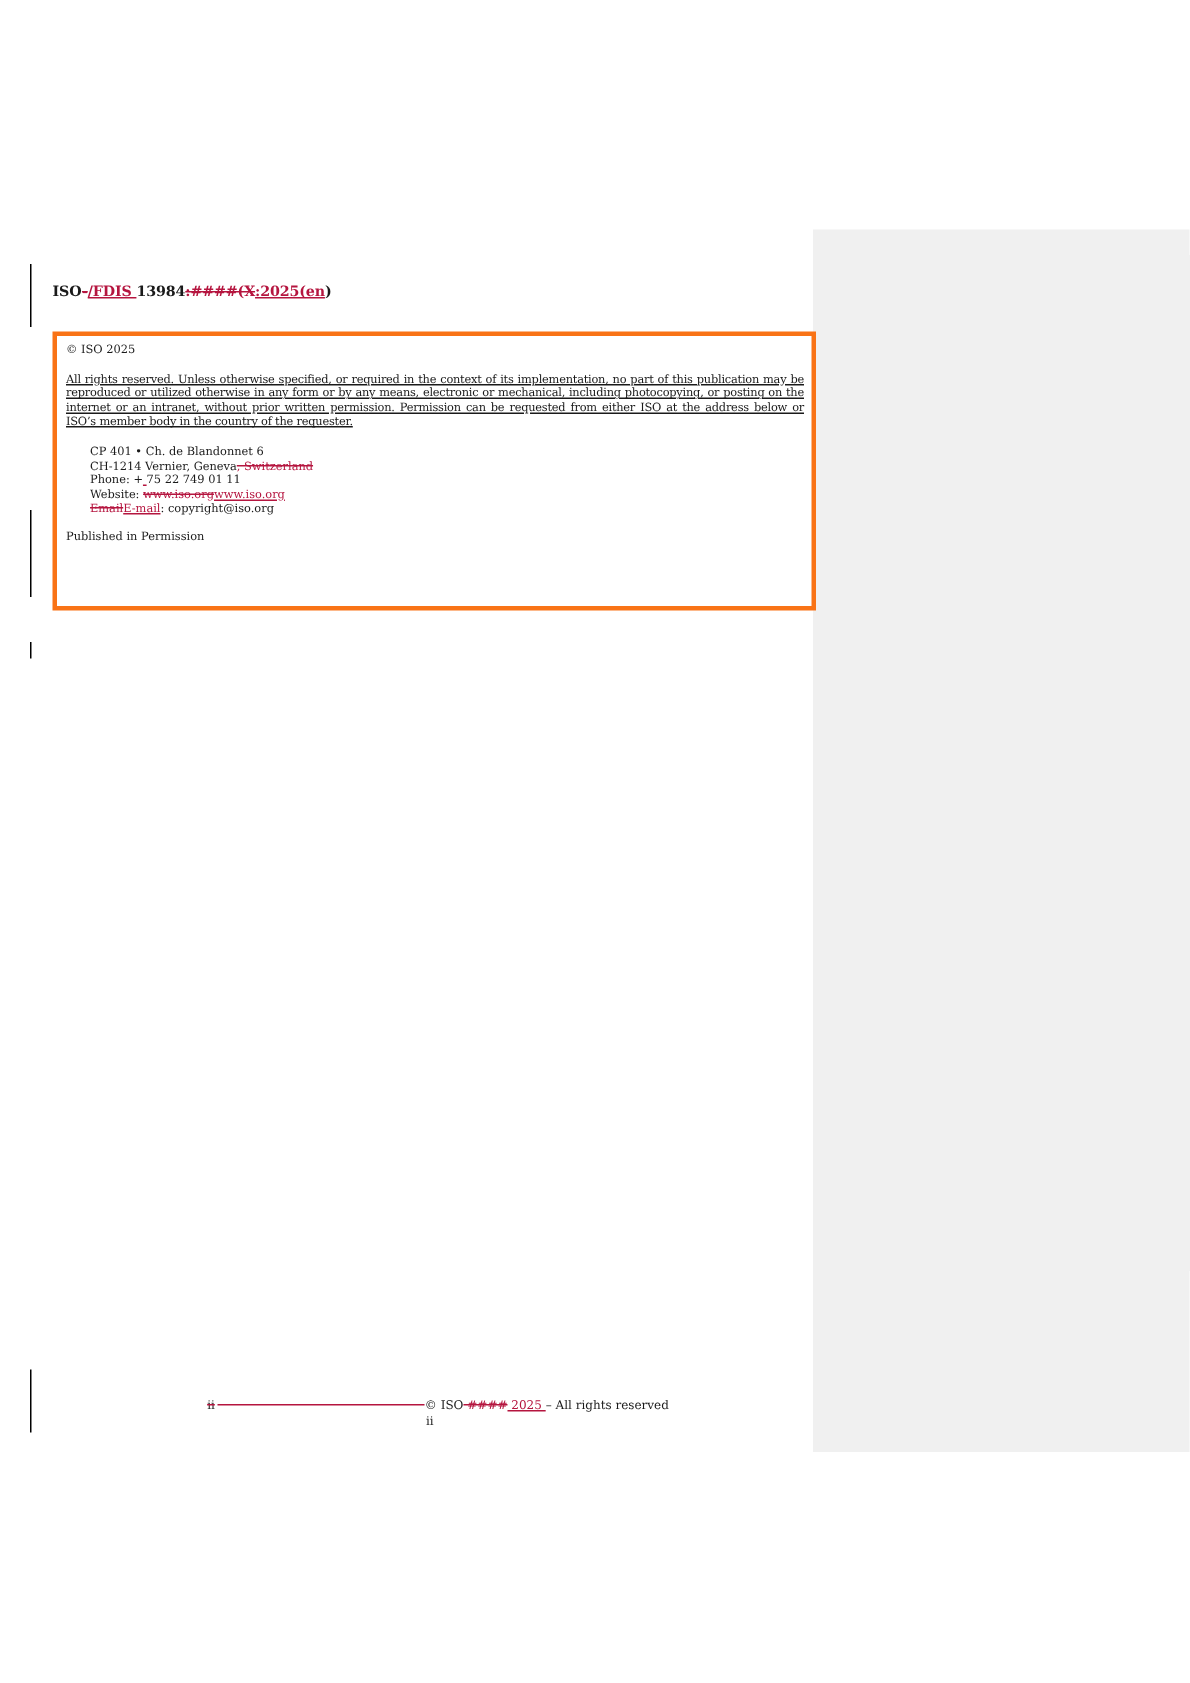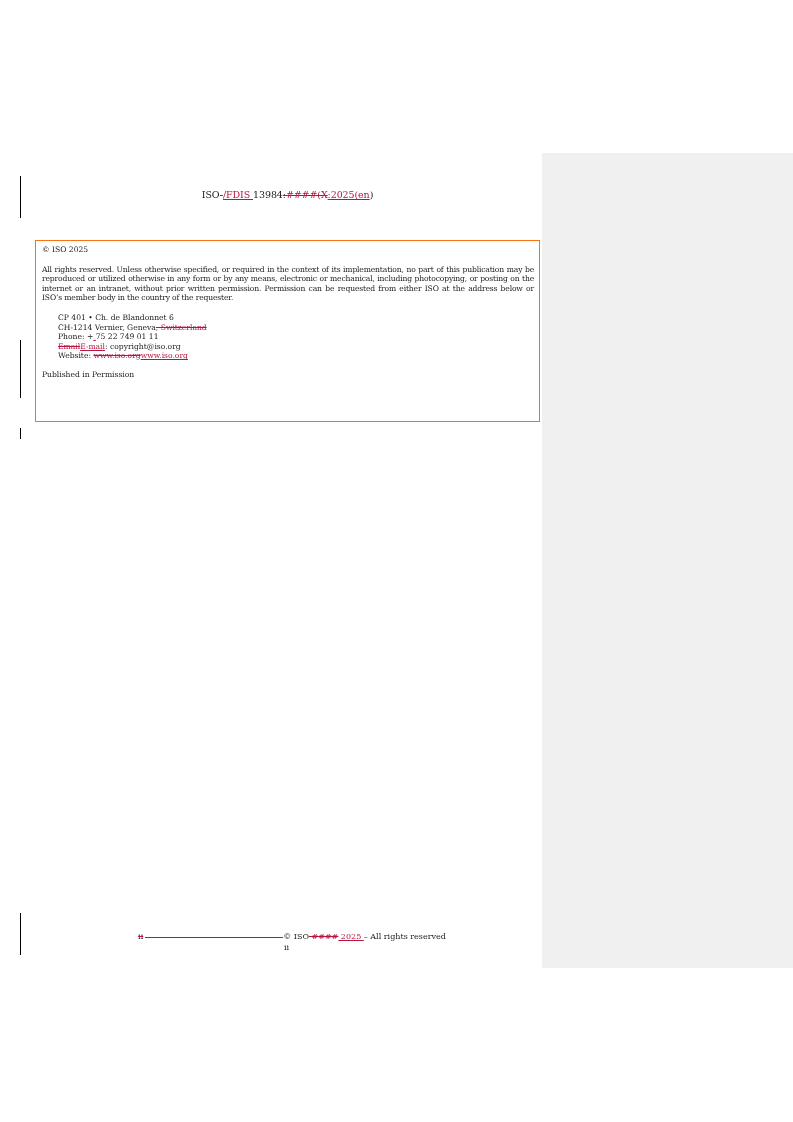--- a/index.html
+++ b/index.html
@@ -8,33 +8,33 @@
       font-family: "DejaVu Serif", "Liberation Serif", serif;
       color: #1a1a1a; overflow: hidden;
     }
     .comments-pane {
       position: absolute; left: 542px; top: 153px; width: 251px; height: 815px;
       background: #f0f0f0;
     }
     .change-bar { position: absolute; left: 20px; width: 1px; background: #000; }
     .header {
       position: absolute; left: 35px; width: 505px; top: 189px;
-      text-align: center; font-size: 9.5px; font-weight: normal; letter-spacing: -0.1px;
+      text-align: left; font-size: 9.5px; font-weight: bold; letter-spacing: -0.1px;
     }
     .ins { color: #b5153f; text-decoration: underline; }
     .del { color: #b5153f; text-decoration: line-through; }
     .box {
-      position: absolute; left: 35px; top: 240px; width: 503px; height: 180px;
-      border: 1px solid #f97316; box-sizing: content-box;
+      position: absolute; left: 35px; top: 221px; width: 503px; height: 180px;
+      border: 3px solid #f97316; box-sizing: content-box;
       font-size: 7.6px; line-height: 9.6px;
     }
     .box .inner { padding: 4px 5px 0 6px; }
     .box p { margin: 0; }
     .copy-line { margin-bottom: 10px !important; }
-    .rights { text-align: justify; margin-bottom: 10px !important; letter-spacing: -0.15px; }
+    .rights { text-align: justify; margin-bottom: 10px !important; letter-spacing: -0.15px; text-decoration: underline; }
     .address { padding-left: 16px; margin-bottom: 9px; }
     .footer {
       position: absolute; left: 137px; top: 931px; width: 310px;
       font-size: 8px; line-height: 11px;
     }
     .footer .line1 { position: relative; white-space: nowrap; text-align: center; }
     .footer .roman-del { color: #1a1a1a; text-decoration: line-through; text-decoration-color: #b5153f; }
     .footer .rule { display: inline-block; width: 138px; height: 1px; background: #b5153f; vertical-align: middle; margin-left: 2px; }
     .footer .page-num { text-align: left; padding-left: 147px; }
   </style>
@@ -53,22 +53,22 @@
 </div>
 
 <div class="box">
   <div class="inner">
     <p class="copy-line">© ISO 2025</p>
     <p class="rights">All rights reserved. Unless otherwise specified, or required in the context of its implementation, no part of this publication may be reproduced or utilized otherwise in any form or by any means, electronic or mechanical, including photocopying, or posting on the internet or an intranet, without prior written permission. Permission can be requested from either ISO at the address below or ISO’s member body in the country of the requester.</p>
     <div class="address">
       <p>CP 401 • Ch. de Blandonnet 6</p>
       <p><span>CH-1214 Vernier, Geneva</span><span class="del">, Switzerland</span></p>
       <p><span>Phone: +</span><span class="ins"> </span><span>75 22 749 01 11</span></p>
+      <p><span>Website: </span><span class="del">www.iso.org</span><span class="ins">www.iso.org</span></p>
       <p><span class="del">Email</span><span class="ins">E-mail</span><span>: copyright@iso.org</span></p>
-      <p><span>Website: </span><span class="del">www.iso.org</span><span class="ins">www.iso.org</span></p>
     </div>
     <p>Published in Permission</p>
   </div>
 </div>
 
 <div class="footer">
   <div class="line1">
     <span class="roman-del">ii</span><span class="rule"></span><span>© ISO</span><span class="del"> ####</span><span class="ins"> 2025 </span><span>– All rights reserved</span>
   </div>
   <div class="page-num">ii</div>

